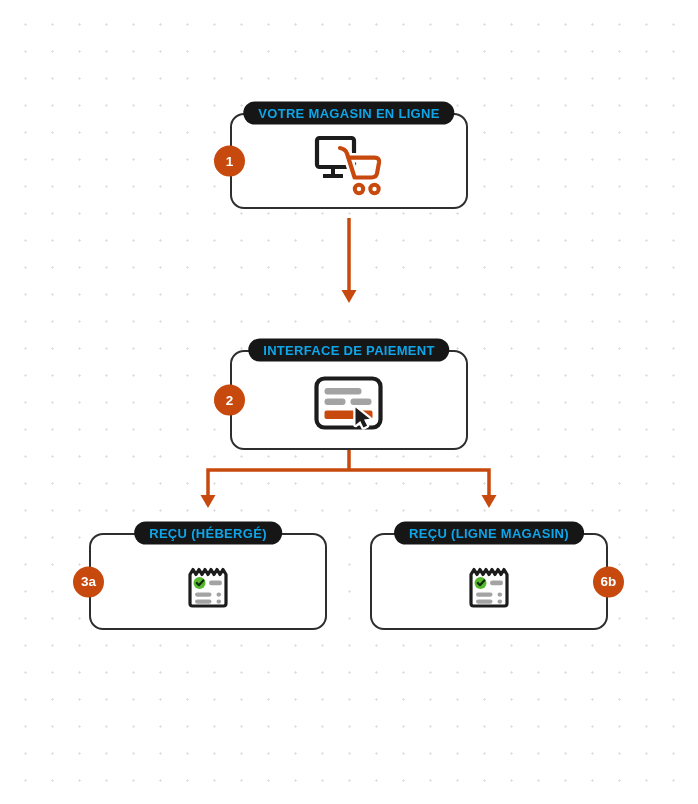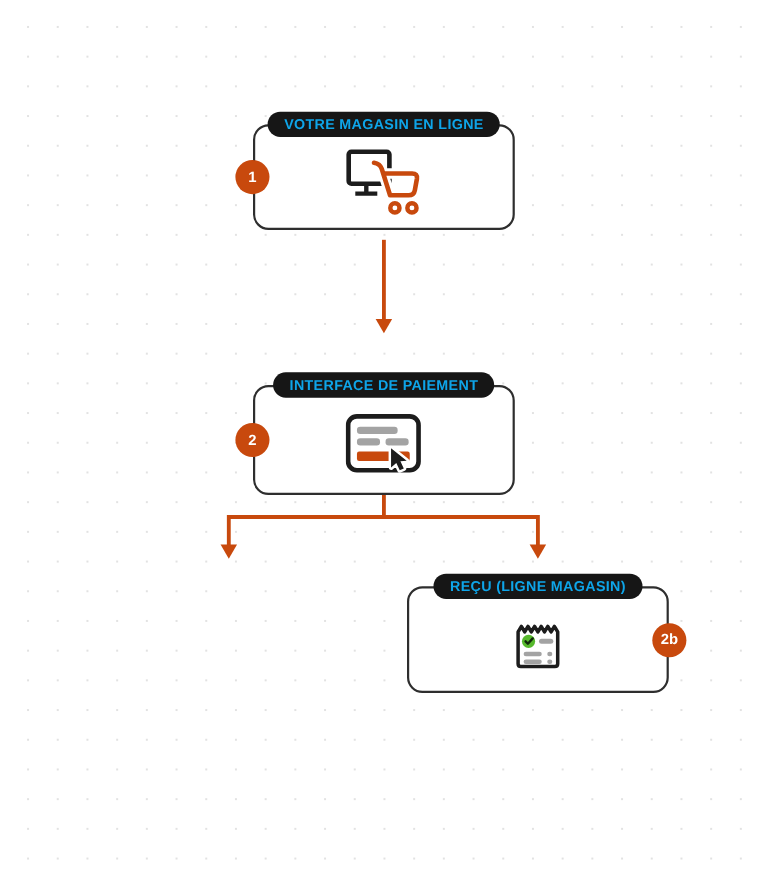--- a/index.html
+++ b/index.html
@@ -105,25 +105,48 @@
           <rect x="36.5" y="22.5" width="21" height="6.5" rx="3"></rect>
         </g>
         <rect x="10.5" y="34.5" width="48" height="8.5" rx="2" fill="#c8490d"></rect>
         <g transform="translate(41.5,31.5)">
           <polygon points="0,0 0,17.5 4.8,13.4 7.9,20 11.6,18.3 8.5,11.9 14.2,11.3" fill="#1c1c1c" stroke="#ffffff" stroke-width="4.5" stroke-linejoin="round" paint-order="stroke"></polygon>
         </g>
       </svg>
     </div>
   </div>
 
+  <div class="node node-box3a">
+    <div class="pill">REÇU (HÉBERGÉ)</div>
+    <div class="badge badge-left">
+      <span>3a</span>
+    </div>
+    <div class="node-icon">
+      <svg width="50" height="48" viewBox="0 0 50 46">
+        <path d="M7,10.5 L10,5.5 L13,10.5 L16,5.5 L19,10.5 L22,5.5 L25,10.5 L28,5.5 L31,10.5 L34,5.5 L37,10.5 L40,5.5 L43,10.5
+                 L43,39.5 Q43,42 40.5,42 L9.5,42 Q7,42 7,39.5 Z" fill="#fff" stroke="#1c1c1c" stroke-width="3.2" stroke-linejoin="round"></path>
+        <g>
+          <circle cx="16.5" cy="19" r="6" fill="#56b82c"></circle>
+          <path d="M13.8,19 l2.1,2.2 l4.4,-4.8" fill="none" stroke="#10290a" stroke-width="2.2" stroke-linecap="round" stroke-linejoin="round"></path>
+        </g>
+        <g fill="#a3a3a3">
+          <rect x="26" y="16.6" width="13" height="4.6" rx="2.3"></rect>
+          <rect x="12" y="28.5" width="16.5" height="4.2" rx="2.1"></rect>
+          <rect x="33.5" y="28.5" width="4.6" height="4.2" rx="2.1"></rect>
+          <rect x="12" y="35.5" width="16.5" height="4.2" rx="2.1"></rect>
+          <rect x="33.5" y="35.5" width="4.6" height="4.2" rx="2.1"></rect>
+        </g>
+      </svg>
+    </div>
+  </div>
 
   <div class="node node-box3b">
     <div class="pill">REÇU (LIGNE MAGASIN)</div>
     <div class="badge badge-right">
-      <span>2b</span>
+      <span>6b</span>
     </div>
     <div class="node-icon">
       <svg width="50" height="48" viewBox="0 0 50 46">
         <path d="M7,10.5 L10,5.5 L13,10.5 L16,5.5 L19,10.5 L22,5.5 L25,10.5 L28,5.5 L31,10.5 L34,5.5 L37,10.5 L40,5.5 L43,10.5
                  L43,39.5 Q43,42 40.5,42 L9.5,42 Q7,42 7,39.5 Z" fill="#fff" stroke="#1c1c1c" stroke-width="3.2" stroke-linejoin="round"></path>
         <g>
           <circle cx="16.5" cy="19" r="6" fill="#56b82c"></circle>
           <path d="M13.8,19 l2.1,2.2 l4.4,-4.8" fill="none" stroke="#10290a" stroke-width="2.2" stroke-linecap="round" stroke-linejoin="round"></path>
         </g>
         <g fill="#a3a3a3">

